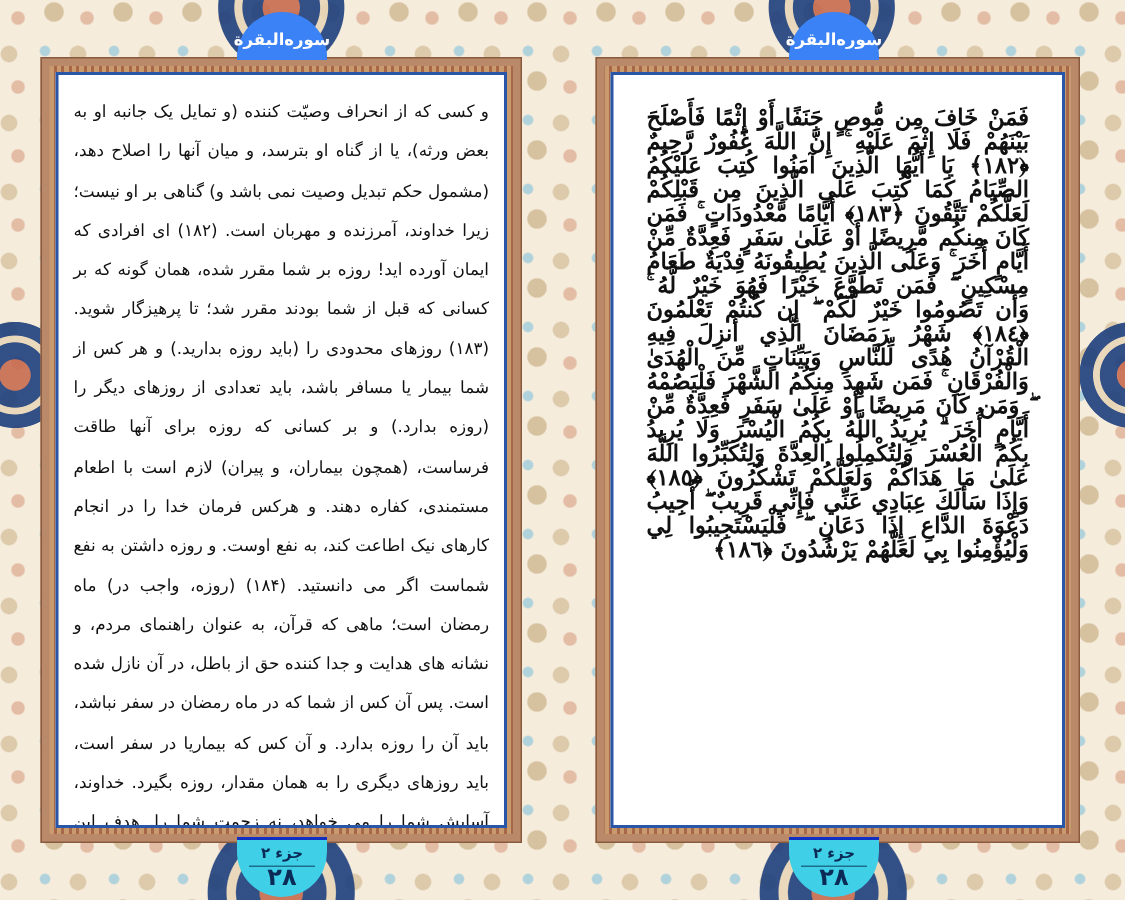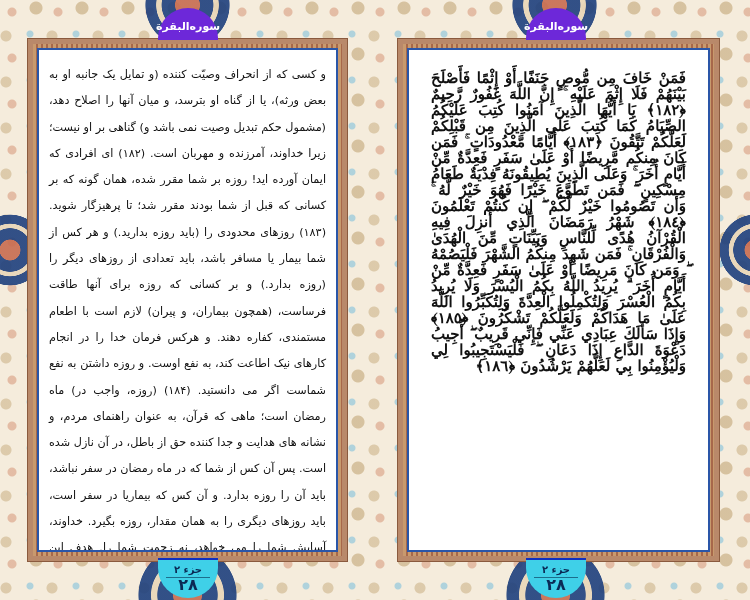--- a/index.html
+++ b/index.html
@@ -68,21 +68,21 @@
     line-height:16px;
     color:#111;
     text-align:justify;
     text-align-last:right;
     margin:12px;
     font-weight:bold;
   }
 
   .surah-badge {
     position:absolute; top:8px; width:60px; height:32px;
-    background:#6d28d9; color:#fff;
+    background:#3b82f6; color:#fff;
     border-radius:30px 30px 0 0;
     font-size:11px; font-weight:bold;
     display:flex; align-items:center; justify-content:center;
     padding-top:4px; box-sizing:border-box;
   }
   .page.left .surah-badge { left:158px; }
   .page.right .surah-badge { left:151px; }
 
   .juz-badge {
     position:absolute; bottom:0; width:60px; height:40px;

